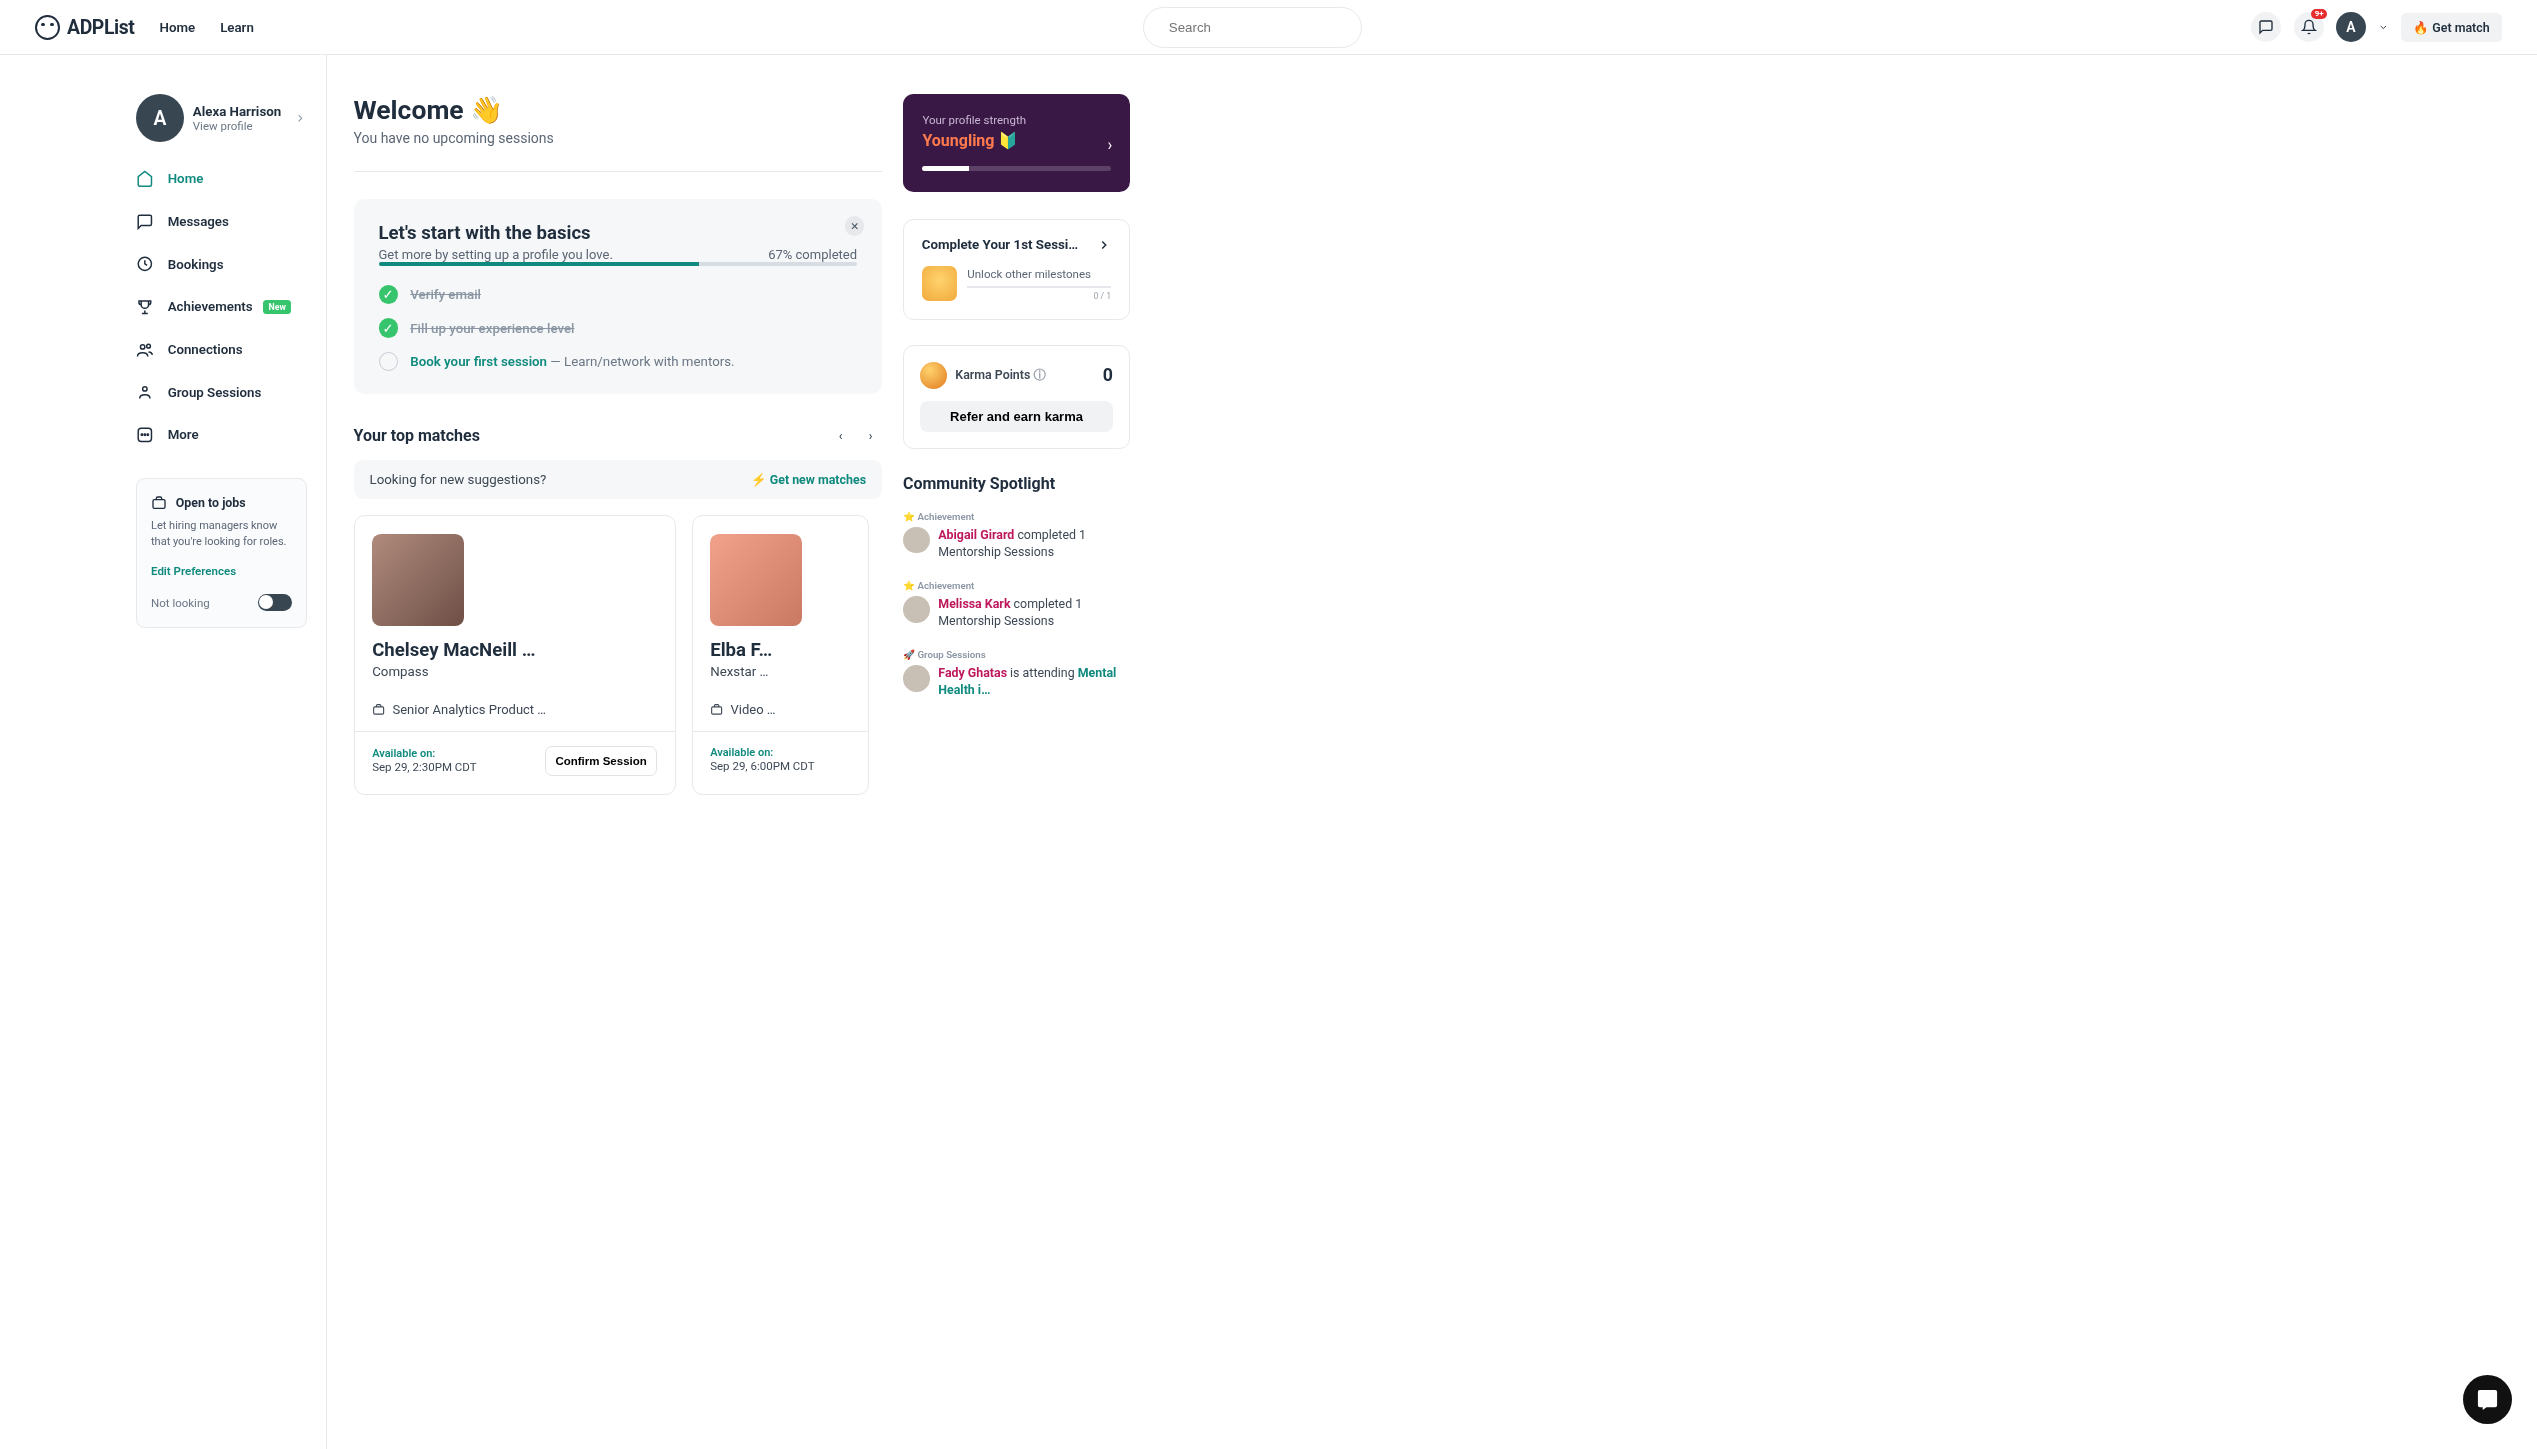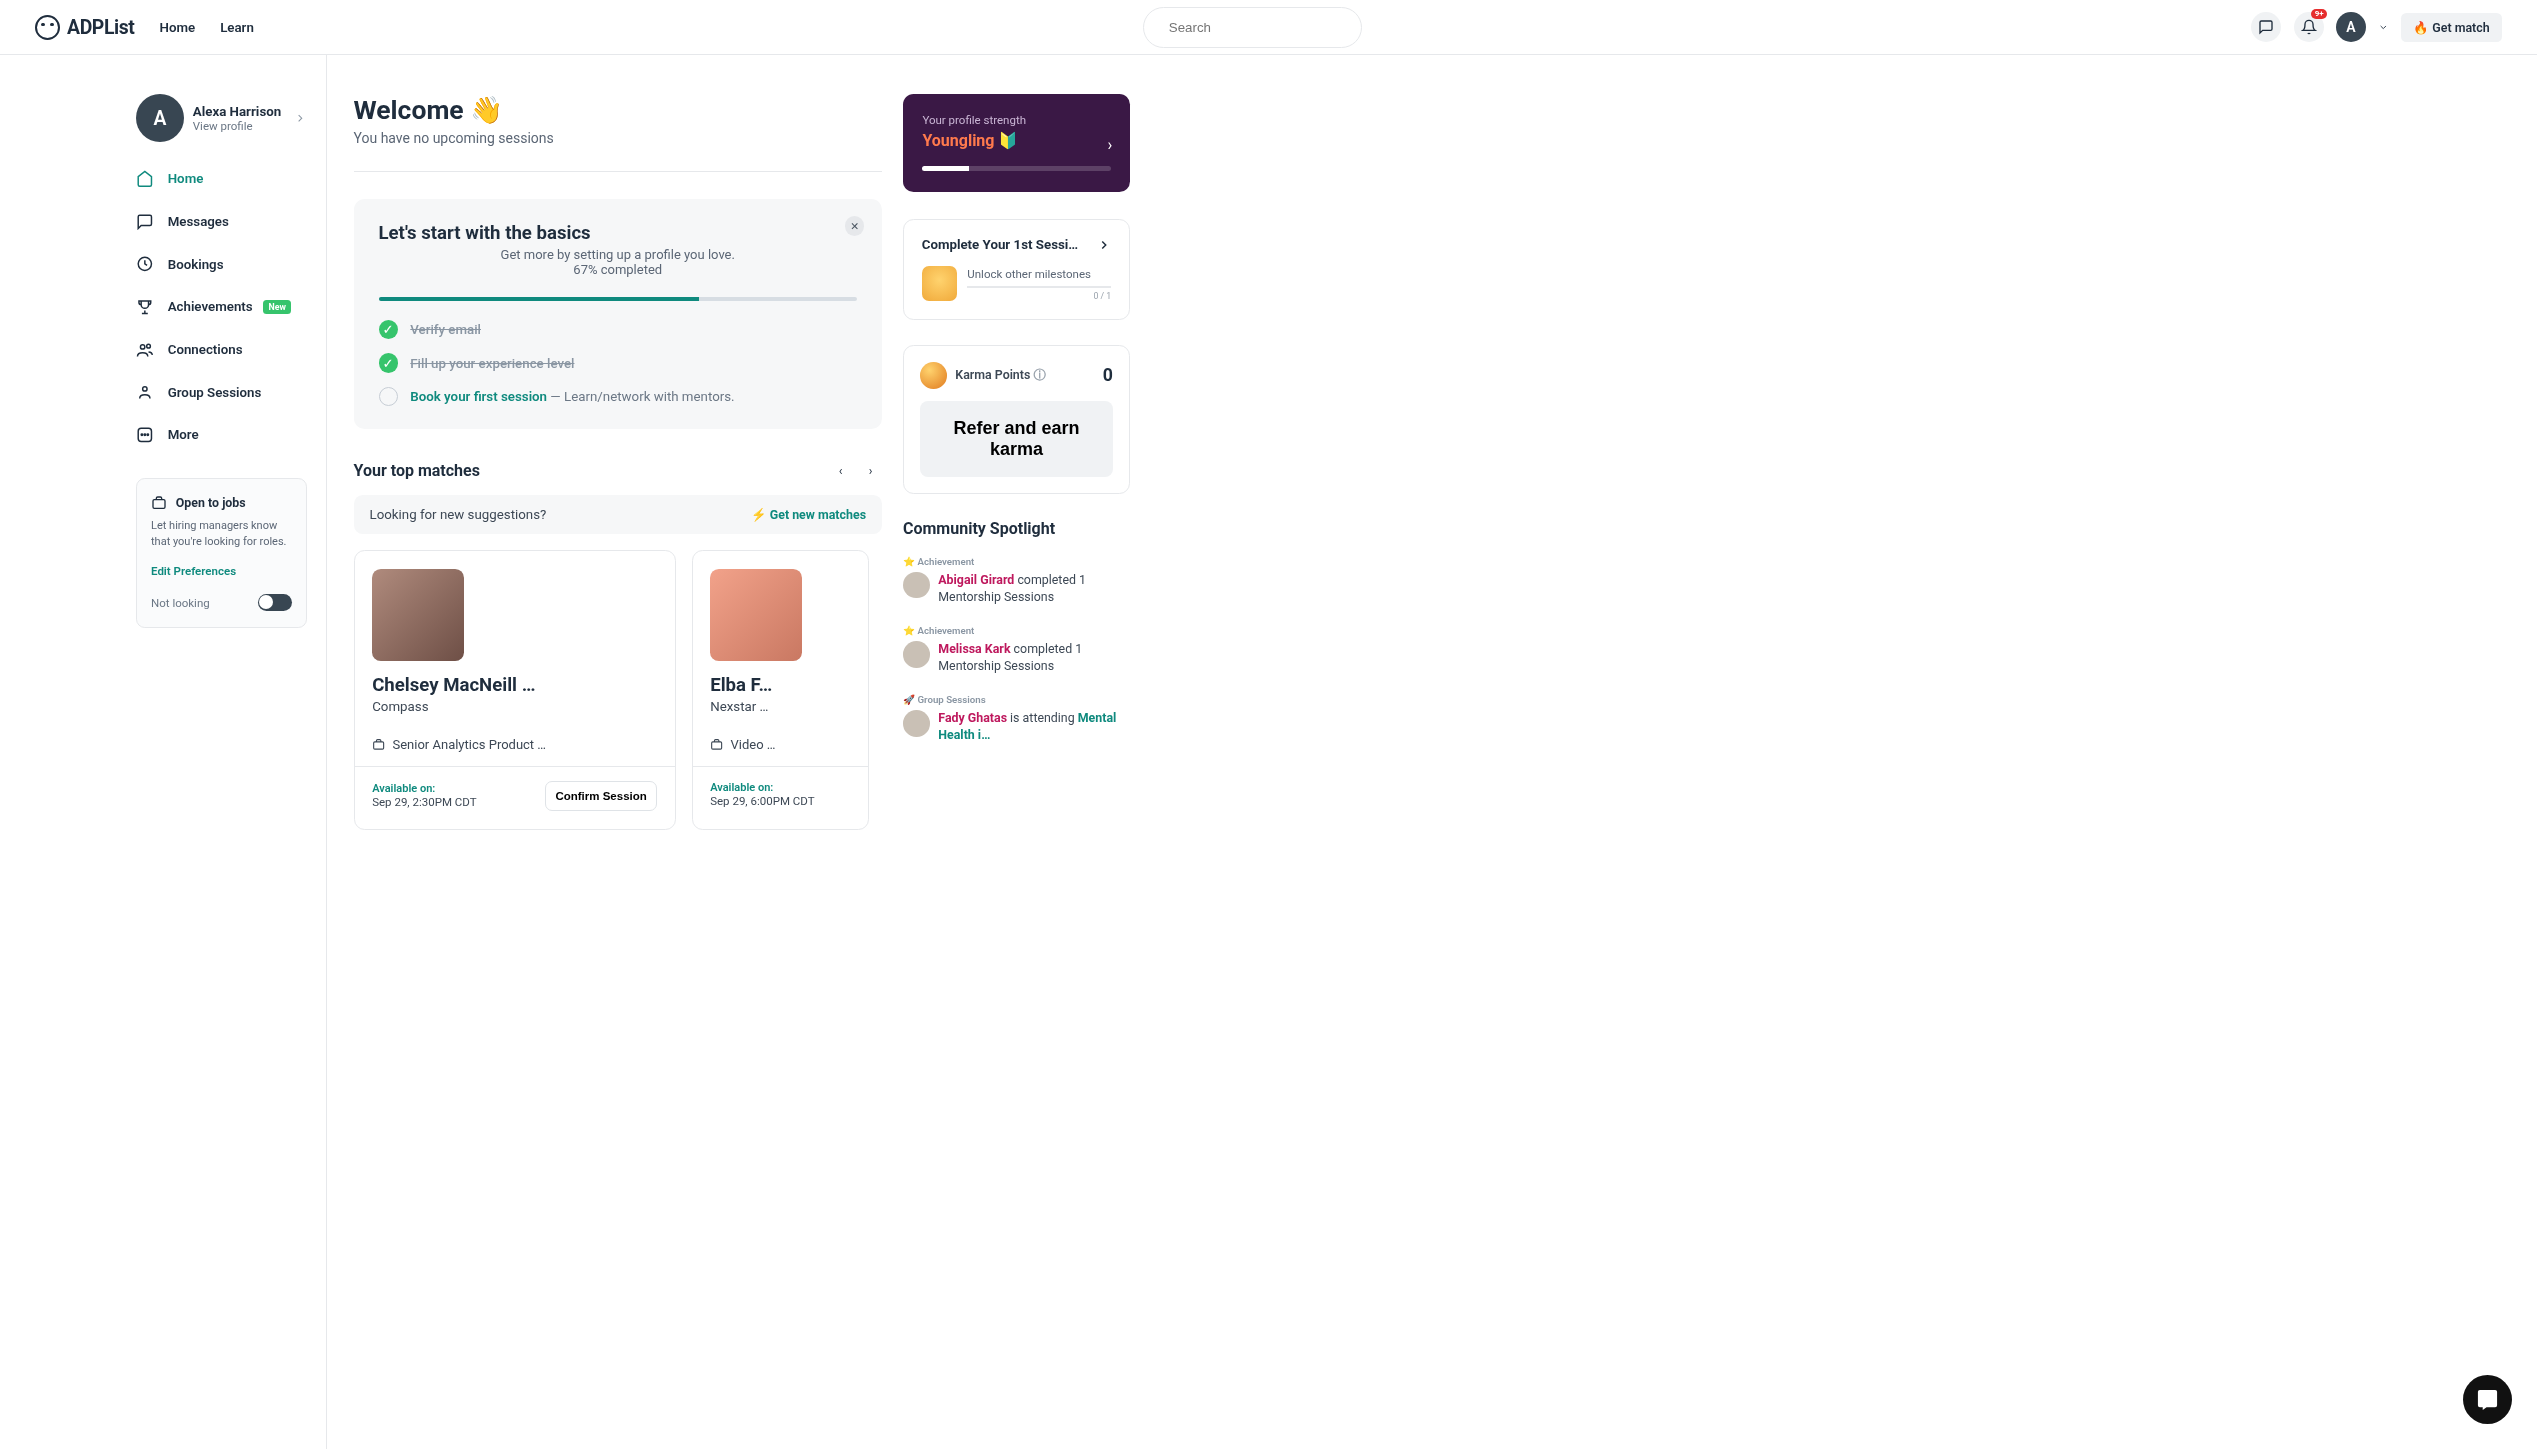--- a/index.html
+++ b/index.html
@@ -47,21 +47,21 @@
 .toggle { width:34px; height:17.7px; background:#384652; border-radius:17.7px; position:relative; cursor:pointer;}
 .toggle .knob { width:14px; height:14px; background:#fff; border-radius:50%; position:absolute; top:1.8px; left:1.8px;}
 
 
 .welcome-title { font-size:26.5px; font-weight:700; margin-bottom:5.3px;}
 .welcome-sub { color:#5b6675; font-size:14px; margin-bottom:25px;}
 .divider { height:0.9px; background:#e6e8eb; margin-bottom:26.5px;}
 
 .basics-card { background:#f6f7f8; border-radius:10.6px; padding:23px 25px; position:relative; margin-bottom:30px;}
 .basics-title { font-size:18.6px; font-weight:700; margin-bottom:3.5px;}
-.basics-sub-row { display:flex; justify-content:space-between; align-items:center; margin-bottom:20px;flex-direction:column;}
+.basics-sub-row { display:flex; justify-content:space-between; align-items:center; margin-bottom:0;}
 .basics-sub { color:#5b6675; font-size:13px;}
 .basics-pct { color:#5b6675; font-size:13px;}
 .progress { height:3.5px; background:#d7dde3; border-radius:3.5px; overflow:hidden; margin-bottom:19.4px;}
 .progress-bar { height:100%; background:#0f8a7e;}
 .close-x { position:absolute; right:17.7px; top:17.7px; width:19.4px; height:19.4px; background:#e6e8eb; border-radius:50%; display:flex;align-items:center;justify-content:center; font-size:10.6px; cursor:pointer; color:#4a5561;}
 
 .step { display:flex; align-items:center; gap:12.4px; margin-bottom:14px; font-size:13.3px;}
 .step:last-child{margin-bottom:0;}
 .step-check { width:19.4px; height:19.4px; border-radius:50%; display:flex; align-items:center; justify-content:center; flex-shrink:0;}
 .step.done .step-check { background:#36c46c; color:#fff;}
@@ -112,21 +112,21 @@
 .milestone-sub { font-size:11.5px; color:#5b6675;}
 .milestone-progress{height:1.8px;background:#e6e8eb;margin-top:5.3px;position:relative;}
 .milestone-count{font-size:8.8px;color:#9aa3ad;text-align:right;margin-top:2.7px;}
 
 .karma-card { border:0.9px solid #e6e8eb; border-radius:10.6px; padding:16px 16px 16px; margin-bottom:25px;}
 .karma-top { display:flex; align-items:center; justify-content:space-between; margin-bottom:12.4px;}
 .karma-left{display:flex;align-items:center;gap:8.8px;}
 .karma-coin{width:26.5px;height:26.5px;border-radius:50%;background:radial-gradient(circle at 35% 30%, #ffd36e, #e07a1e);}
 .karma-label{font-size:12.4px;font-weight:600;color:#3d4855;}
 .karma-value{font-size:17.7px;font-weight:700;}
-.karma-btn{width:100%;background:#f0f2f4;border:none;border-radius:8px;padding:17px;font-weight:700;font-size:18px;cursor:pointer;}
+.karma-btn{width:100%;background:#f0f2f4;border:none;border-radius:8px;padding:8px;font-weight:700;font-size:13px;cursor:pointer;}
 
 .community-title{font-size:16px;font-weight:700;margin-bottom:17.7px;}
 .spot-item{margin-bottom:19.4px;}
 .spot-tag{font-size:9.7px;color:#8a96a3;font-weight:600;margin-bottom:5.3px;display:block;}
 .spot-body{display:flex;gap:8.8px;}
 .spot-avatar{width:26.5px;height:26.5px;border-radius:50%;background:#c9c0b5;flex-shrink:0;}
 .spot-text{font-size:12.4px;color:#3d4855;line-height:1.35;}
 .spot-name{color:#be185d;font-weight:700;}
 .spot-link{color:#0f8a7e;font-weight:700;}
 

